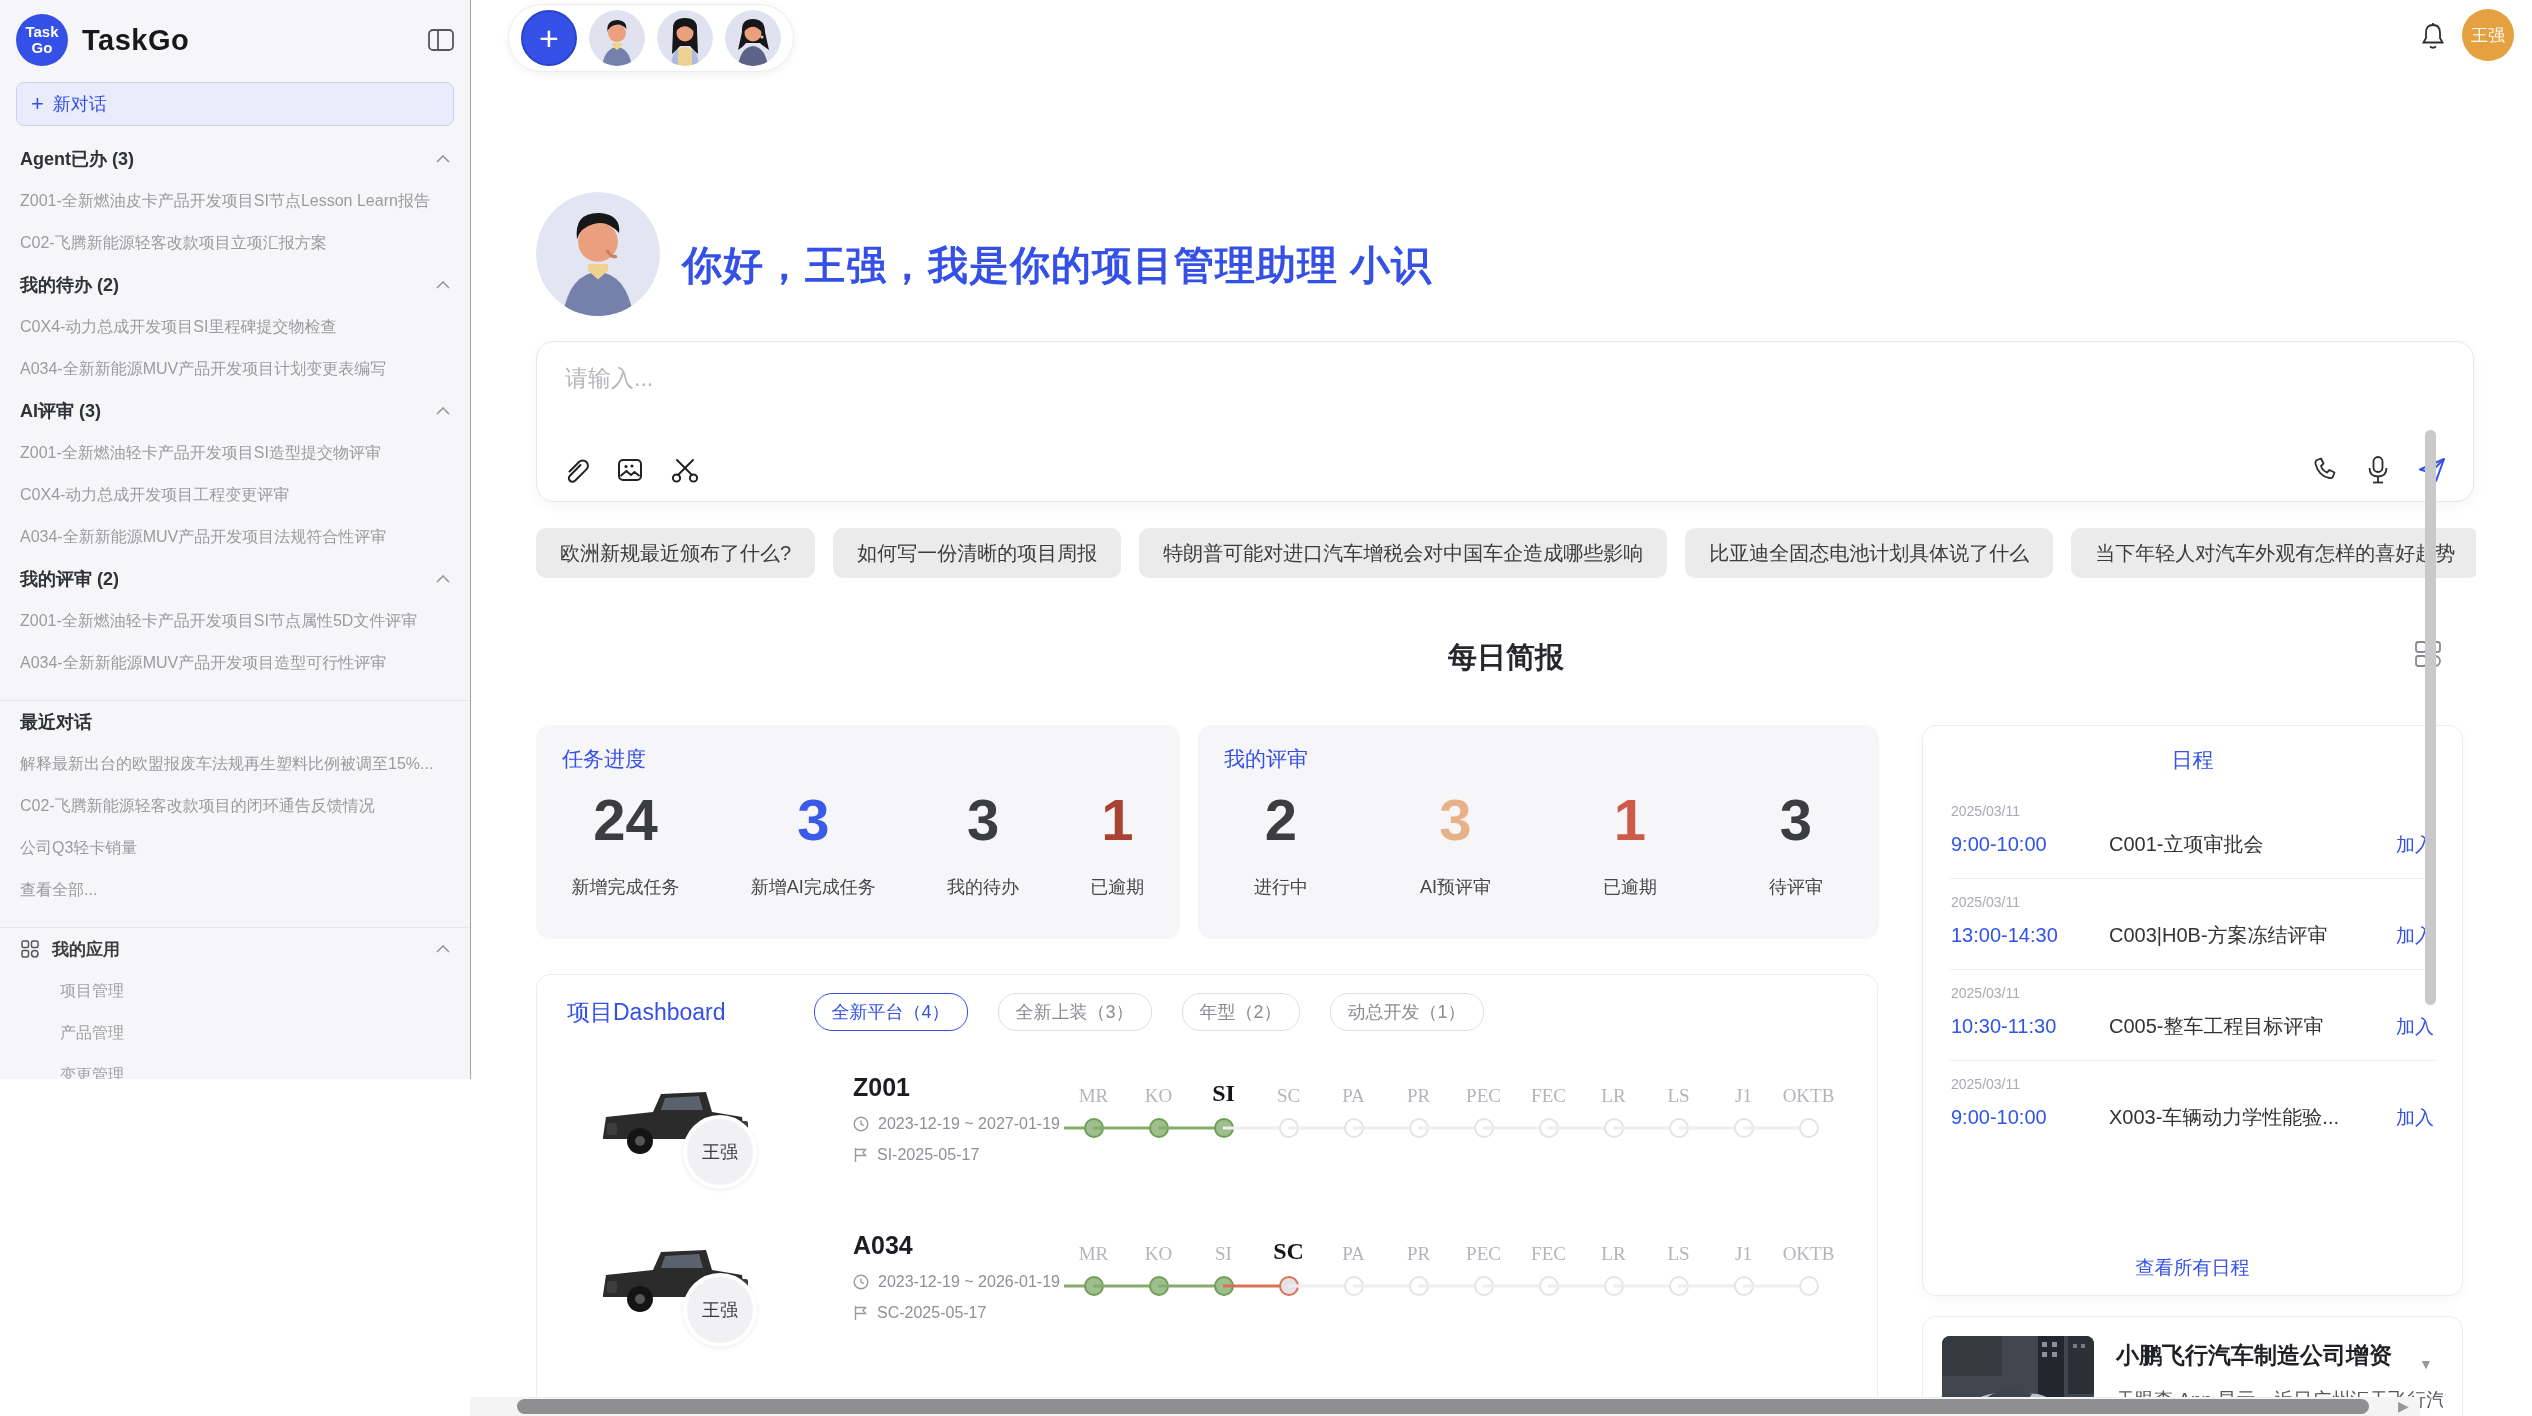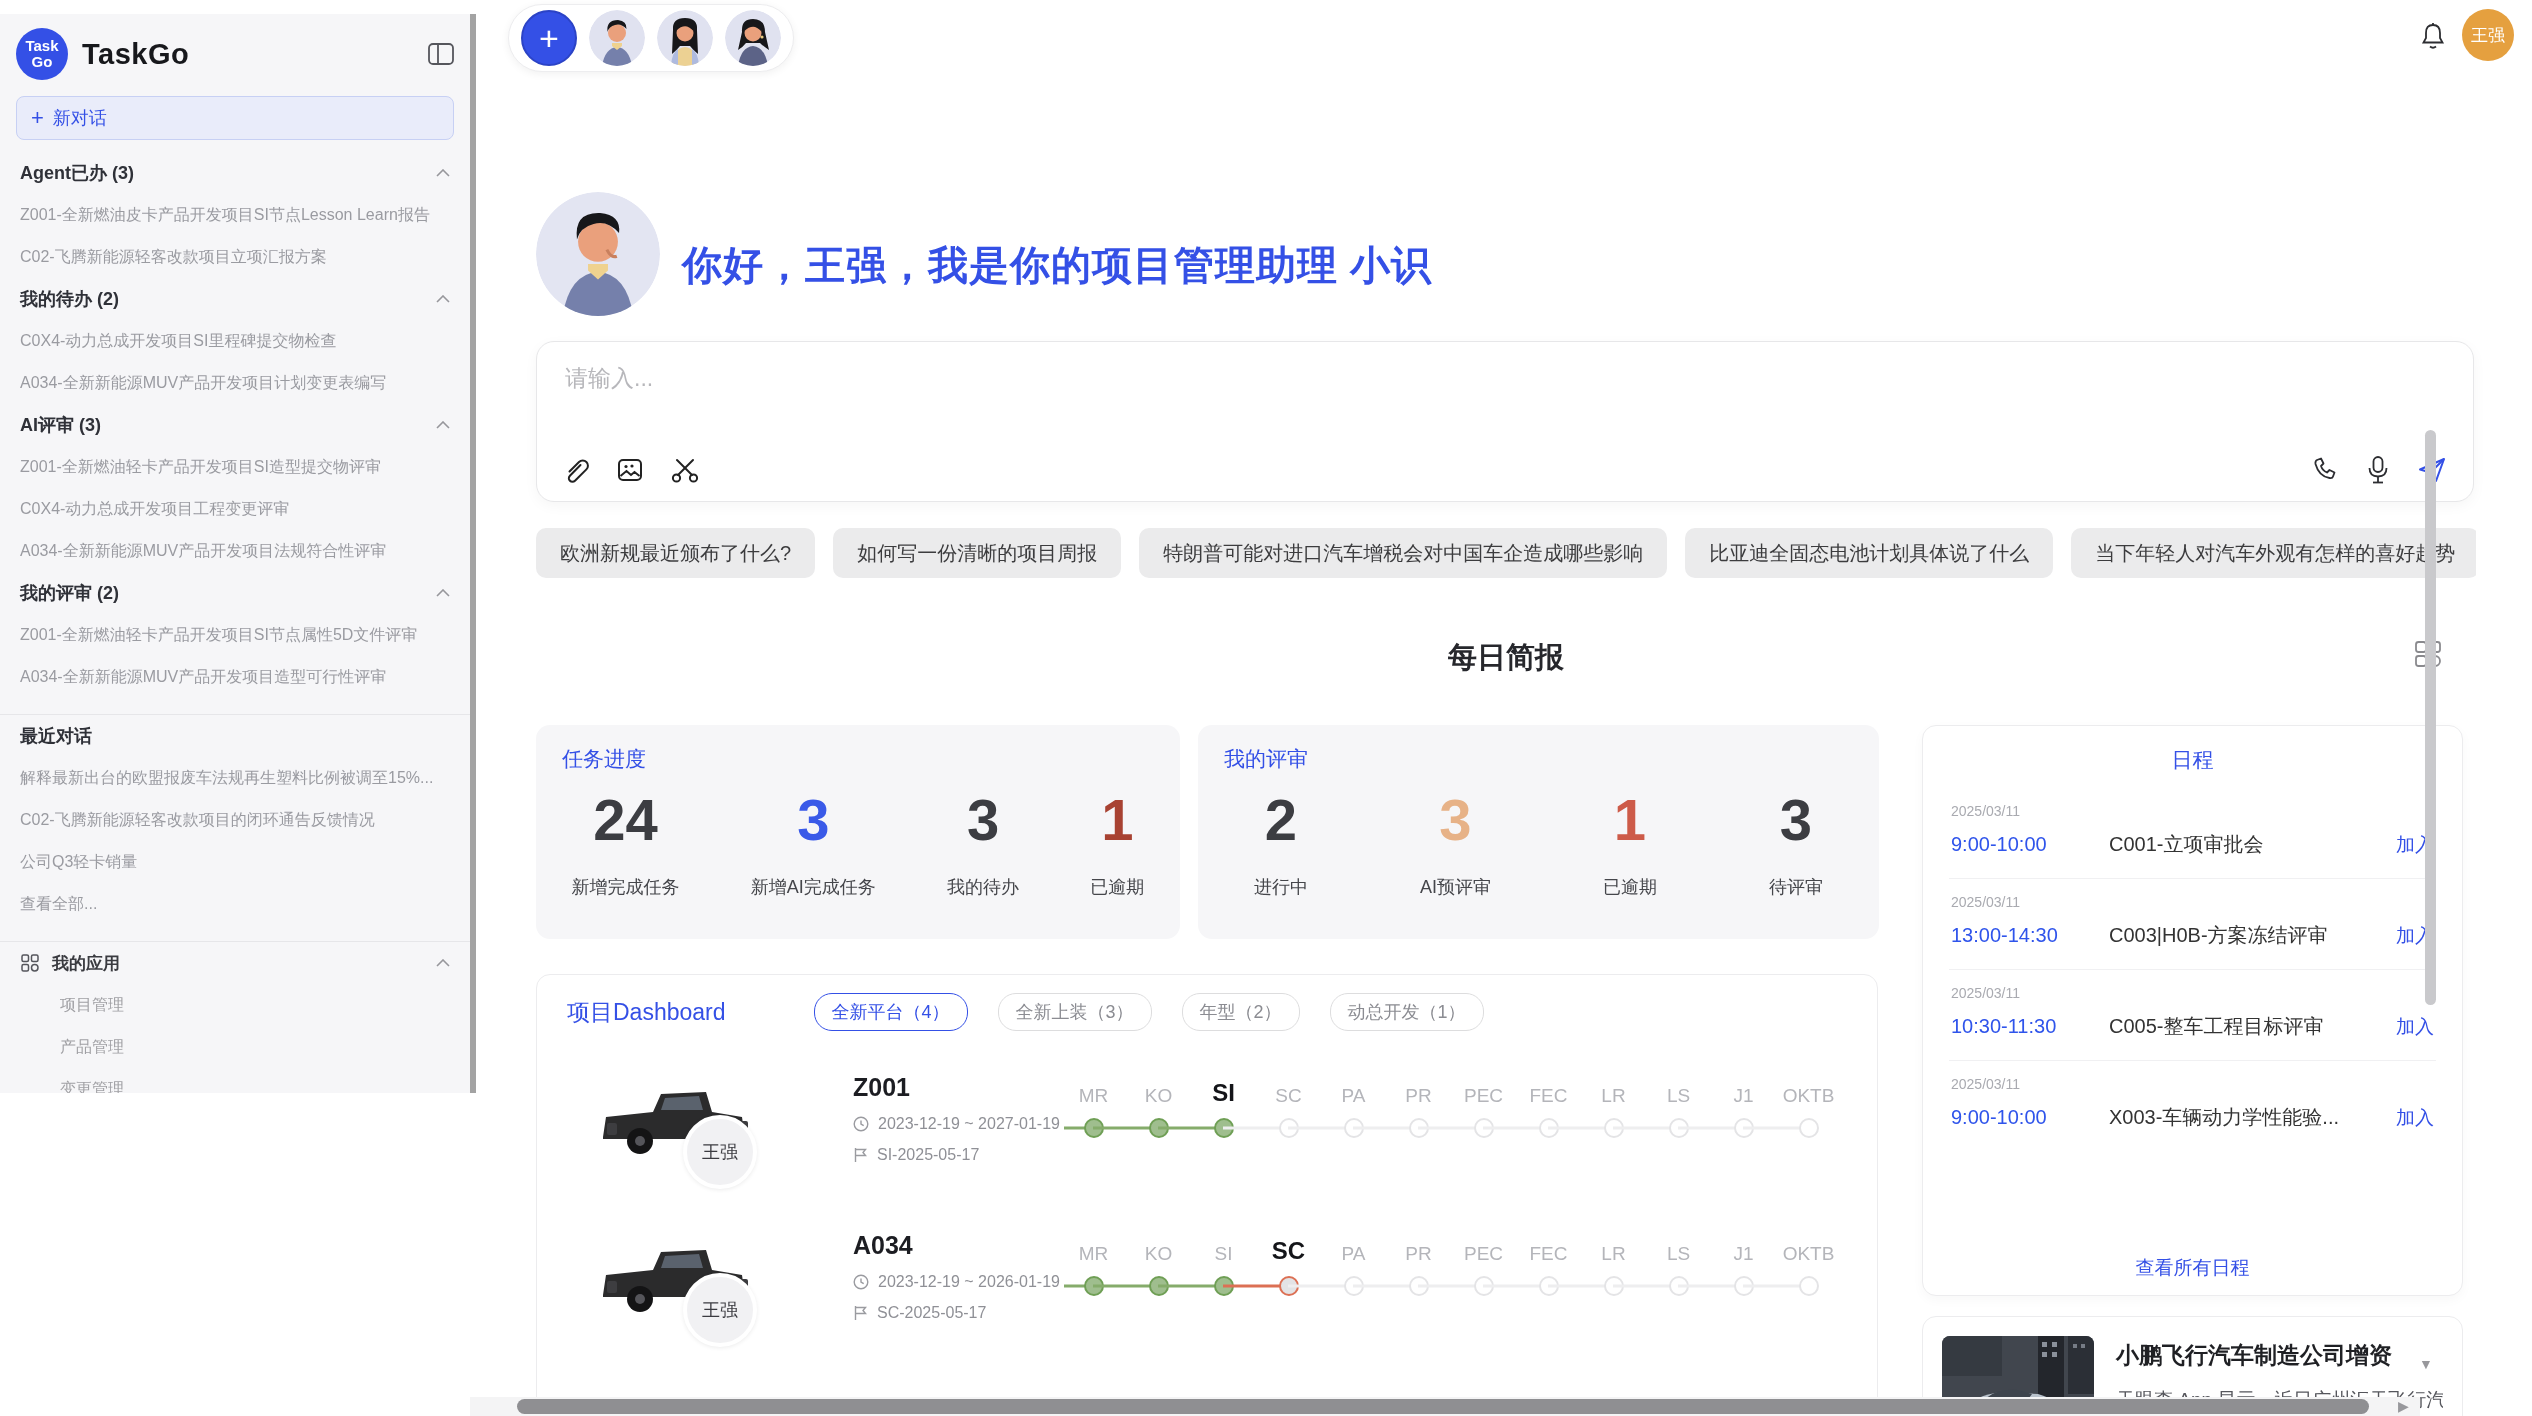--- a/index.html
+++ b/index.html
@@ -1,20 +1,20 @@
 <!DOCTYPE html>
 <html><head>
 <meta charset="utf-8">
 <style>
   html,body{margin:0;padding:0;background:#fff;}
   body{font-family:"Liberation Sans","DejaVu Sans",sans-serif;color:#333;}
   .app{position:relative;width:2532px;height:1416px;overflow:hidden;background:#fff;}
 
   
-  .sidebar{position:absolute;left:0;top:14px;width:470px;height:1079px;background:#f6f6f8;border-right:6px solid #a3a3a3;overflow:hidden;}
+  .sidebar{position:absolute;left:0;top:0;width:470px;height:1079px;background:#f6f6f8;border-right:1px solid #a3a3a3;overflow:hidden;}
   .side-head{display:flex;align-items:center;padding:12px 16px 6px 16px;height:56px;}
   .logo{width:52px;height:52px;border-radius:50%;background:#3450e6;color:#fff;display:flex;flex-direction:column;align-items:center;justify-content:center;font-size:15px;line-height:16px;font-weight:600;flex:none;}
   .app-title{font-size:29px;font-weight:700;color:#17181c;margin-left:14px;letter-spacing:.5px;}
   .panel-btn{margin-left:auto;cursor:pointer;display:flex;align-items:center;}
   .new-chat{margin:8px 16px 12px;height:42px;border:1.5px solid #c7d0f4;background:#e9ecfa;border-radius:8px;display:flex;align-items:center;padding:0 14px;color:#3450e6;font-size:18px;gap:9px;cursor:pointer;}
   .new-chat .plus{font-size:22px;line-height:20px;font-weight:400;}
   .sec-h{display:flex;align-items:center;height:42px;padding:0 20px;color:#2f3138;font-size:18px;font-weight:600;}
   .sec-h .chev{margin-left:auto;display:flex;cursor:pointer;}
   .s-item{height:42px;line-height:42px;padding:0 6px 0 20px;color:#9a9ba1;font-size:16px;white-space:nowrap;overflow:hidden;cursor:pointer;}
   .divider{height:1px;background:#e6e6e9;margin-top:16px;}
@@ -79,21 +79,21 @@
   .f-chip{height:36px;border:1.5px solid #ddddde;border-radius:18px;padding:0 17px;display:flex;align-items:center;font-size:18px;color:#8b8c92;background:#fff;cursor:pointer;white-space:nowrap;}
   .f-chip.active{border-color:#3450e6;color:#3450e6;}
   .proj{position:absolute;left:28px;width:1290px;height:150px;}
   .p1{top:80px;}.p2{top:238px;}
   .truck{position:absolute;left:30px;top:10px;width:160px;height:104px;}
   .owner{position:absolute;left:118px;top:60px;width:66px;height:66px;border-radius:50%;background:#f1f1f3;border:4px solid #fff;display:flex;align-items:center;justify-content:center;font-size:18px;color:#3b3b40;box-shadow:0 1px 4px rgba(0,0,0,.08);}
   .pinfo{position:absolute;left:288px;top:18px;}
   .pcode{font-size:25px;font-weight:700;color:#1c1d22;}
   .pmeta{display:flex;align-items:center;gap:9px;margin-top:13px;font-size:16px;color:#8f9096;}
   .tl{position:absolute;left:496px;top:20px;width:790px;}
-  .tl-labels{display:flex;align-items:flex-end;height:30px;}
+  .tl-labels{display:flex;align-items:flex-end;height:30px;font-family:Liberation Serif, serif;}
   .tl-labels span{width:65px;text-align:center;font-size:19px;color:#b4b5ba;line-height:1;flex:none;}
   .tl-labels span.active{color:#141519;font-weight:700;font-size:24px;}
   .tl-dots{display:flex;margin-top:10px;height:26px;}
   .tl-cell{position:relative;width:65px;height:26px;flex:none;}
   .seg{position:absolute;right:50%;top:50%;height:3px;width:66px;transform:translateY(-50%);}
   .seg.stub{width:30px;}
   .seg.g{background:#85ac6b;}.seg.o{background:#dc7054;}.seg.gray{background:#eeeeef;}
   .dot{position:absolute;left:50%;top:50%;width:20px;height:20px;border-radius:50%;transform:translate(-50%,-50%);box-sizing:border-box;}
   .dot.done{background:#9fbe8e;border:2px solid #6f9f55;}
   .dot.late{background:#e3e3e5;border:2px solid #dc7054;}

